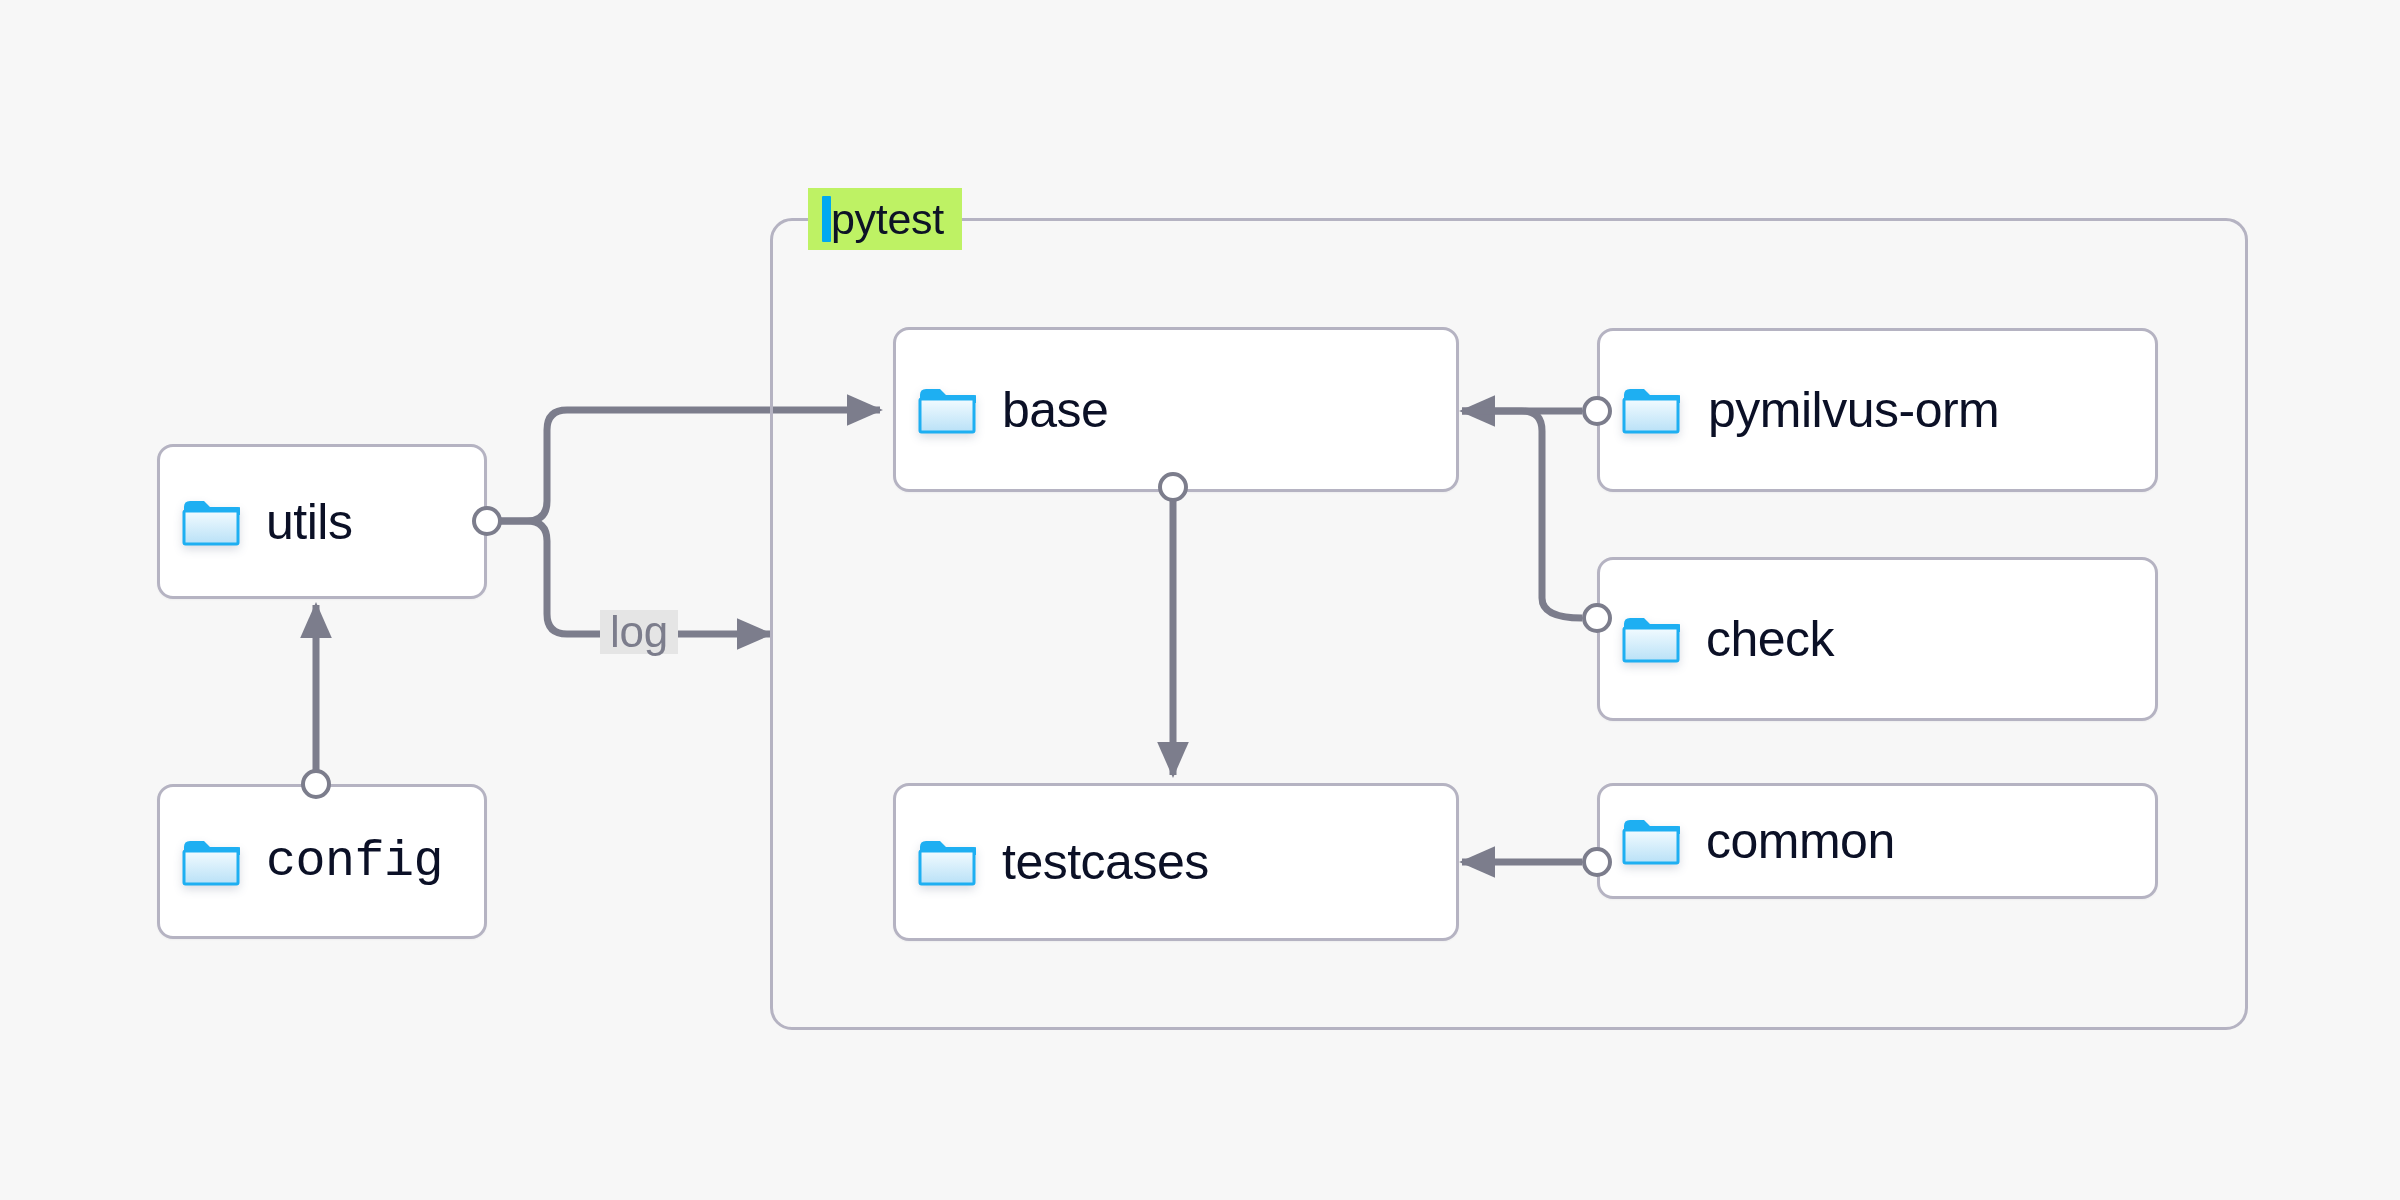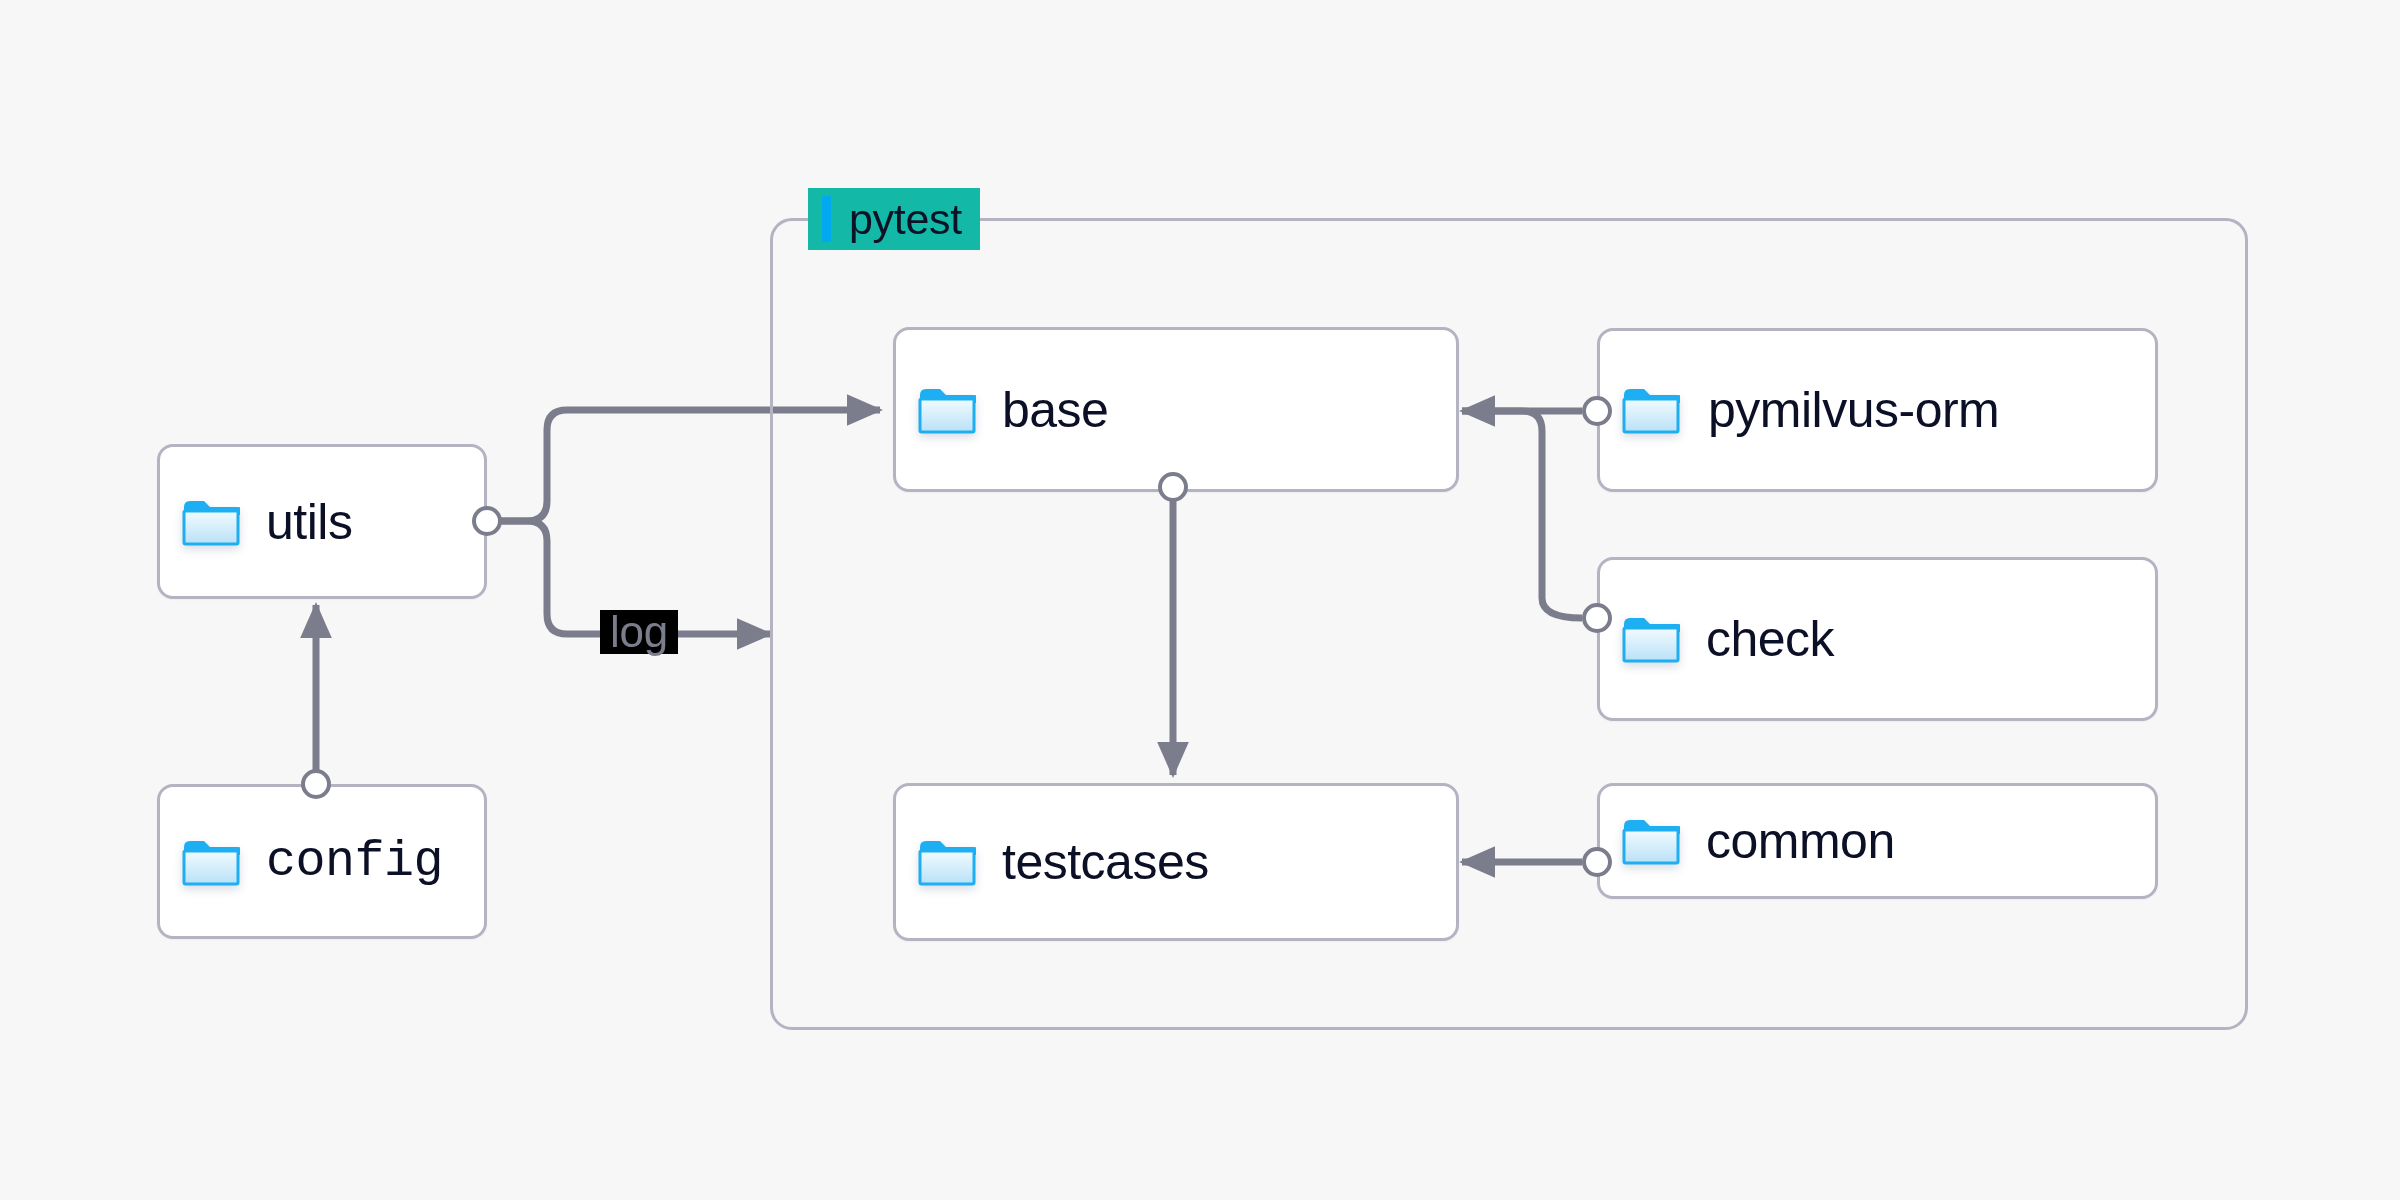--- a/index.html
+++ b/index.html
@@ -28,22 +28,21 @@
     position: absolute;
     border: 3px solid #b5b3c2;
     border-radius: 22px;
     background: transparent;
     box-sizing: border-box;
   }
   .group-title {
     position: absolute;
     display: flex;
     align-items: center;
-    gap: 18px;
-    background: #14b8a6;
+    background: #bef264;
     padding: 0 18px 0 14px;
     height: 62px;
   }
   .group-bar {
     width: 9px;
     height: 46px;
     background: #00a9f0;
     border-radius: 1px;
     flex: 0 0 auto;
   }
@@ -87,21 +86,21 @@
     background: #ffffff;
     border: 4px solid #7c7d8c;
     box-sizing: border-box;
   }
   .edge-label {
     position: absolute;
     font-size: 44px;
     color: #7c7d8c;
     letter-spacing: -0.3px;
     white-space: nowrap;
-    background: #000000;
+    background: #e5e5e5;
     padding: 0 10px;
     line-height: 1;
   }
 </style>
 </head>
 <body>
 
 <div id="canvas">
 
   <svg id="edges" viewBox="0 0 2400 1200">

